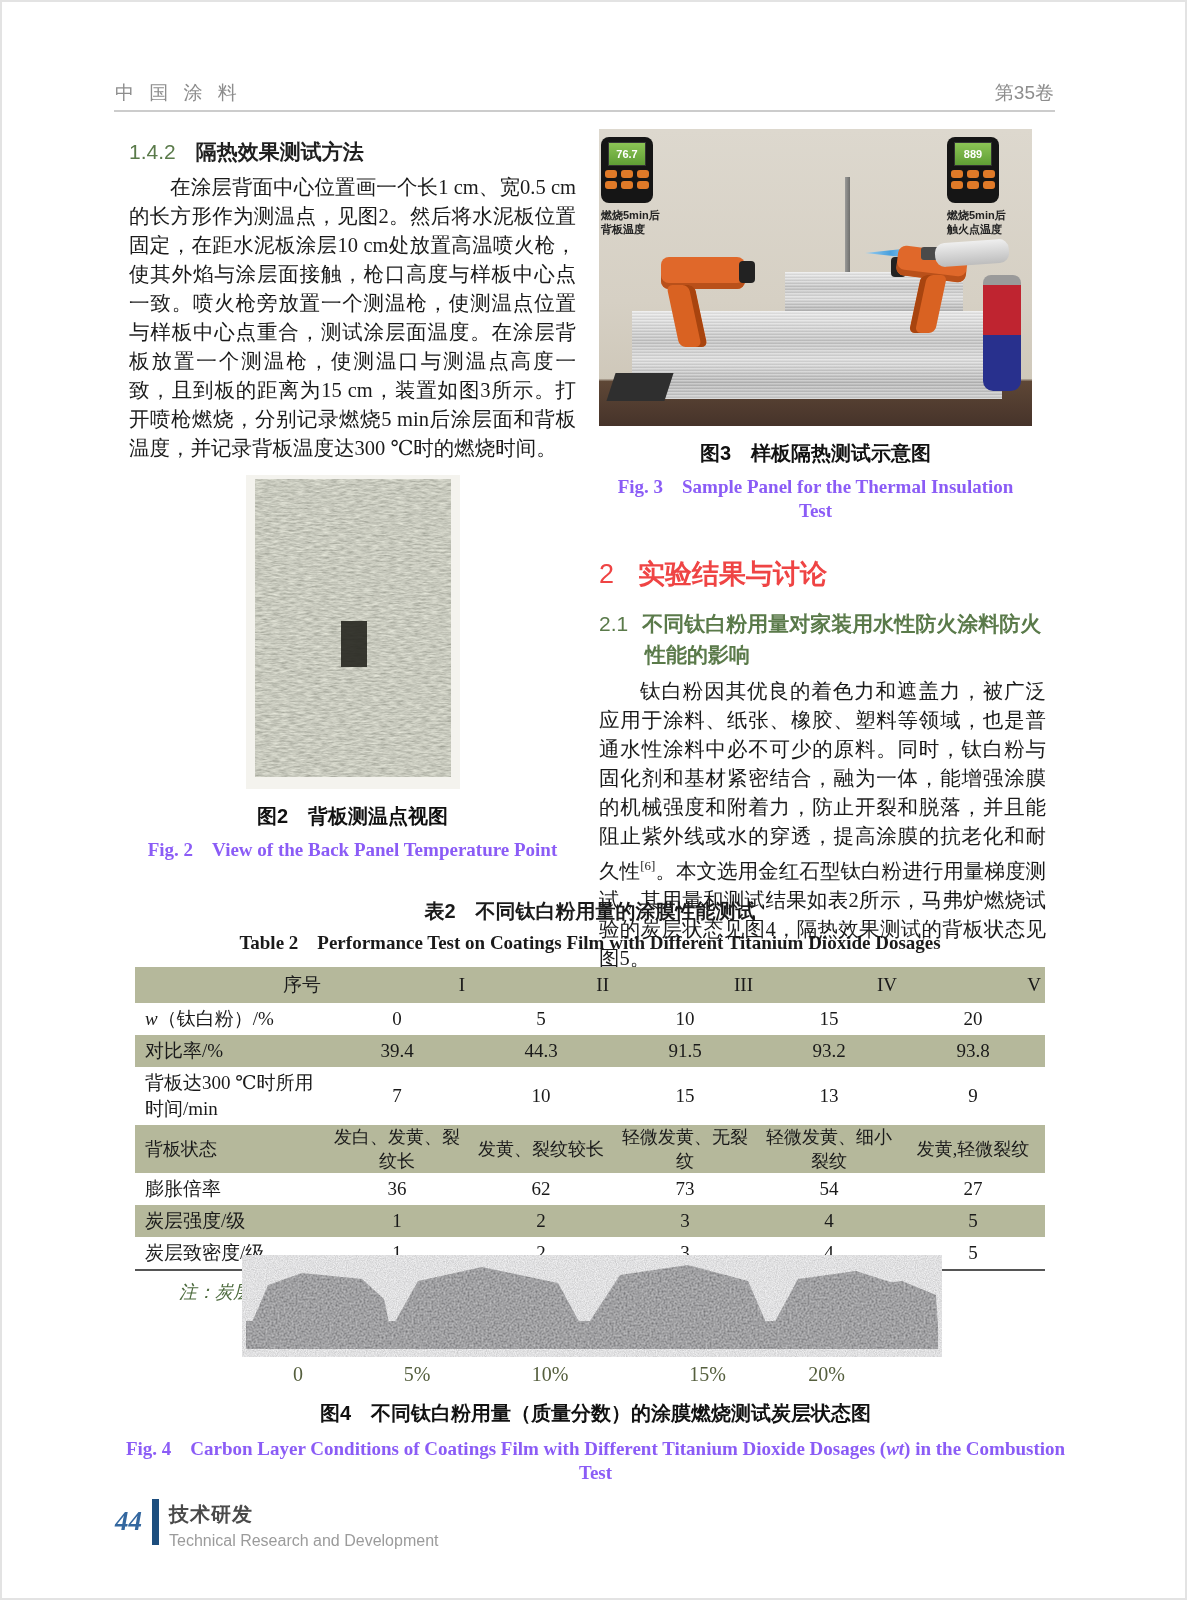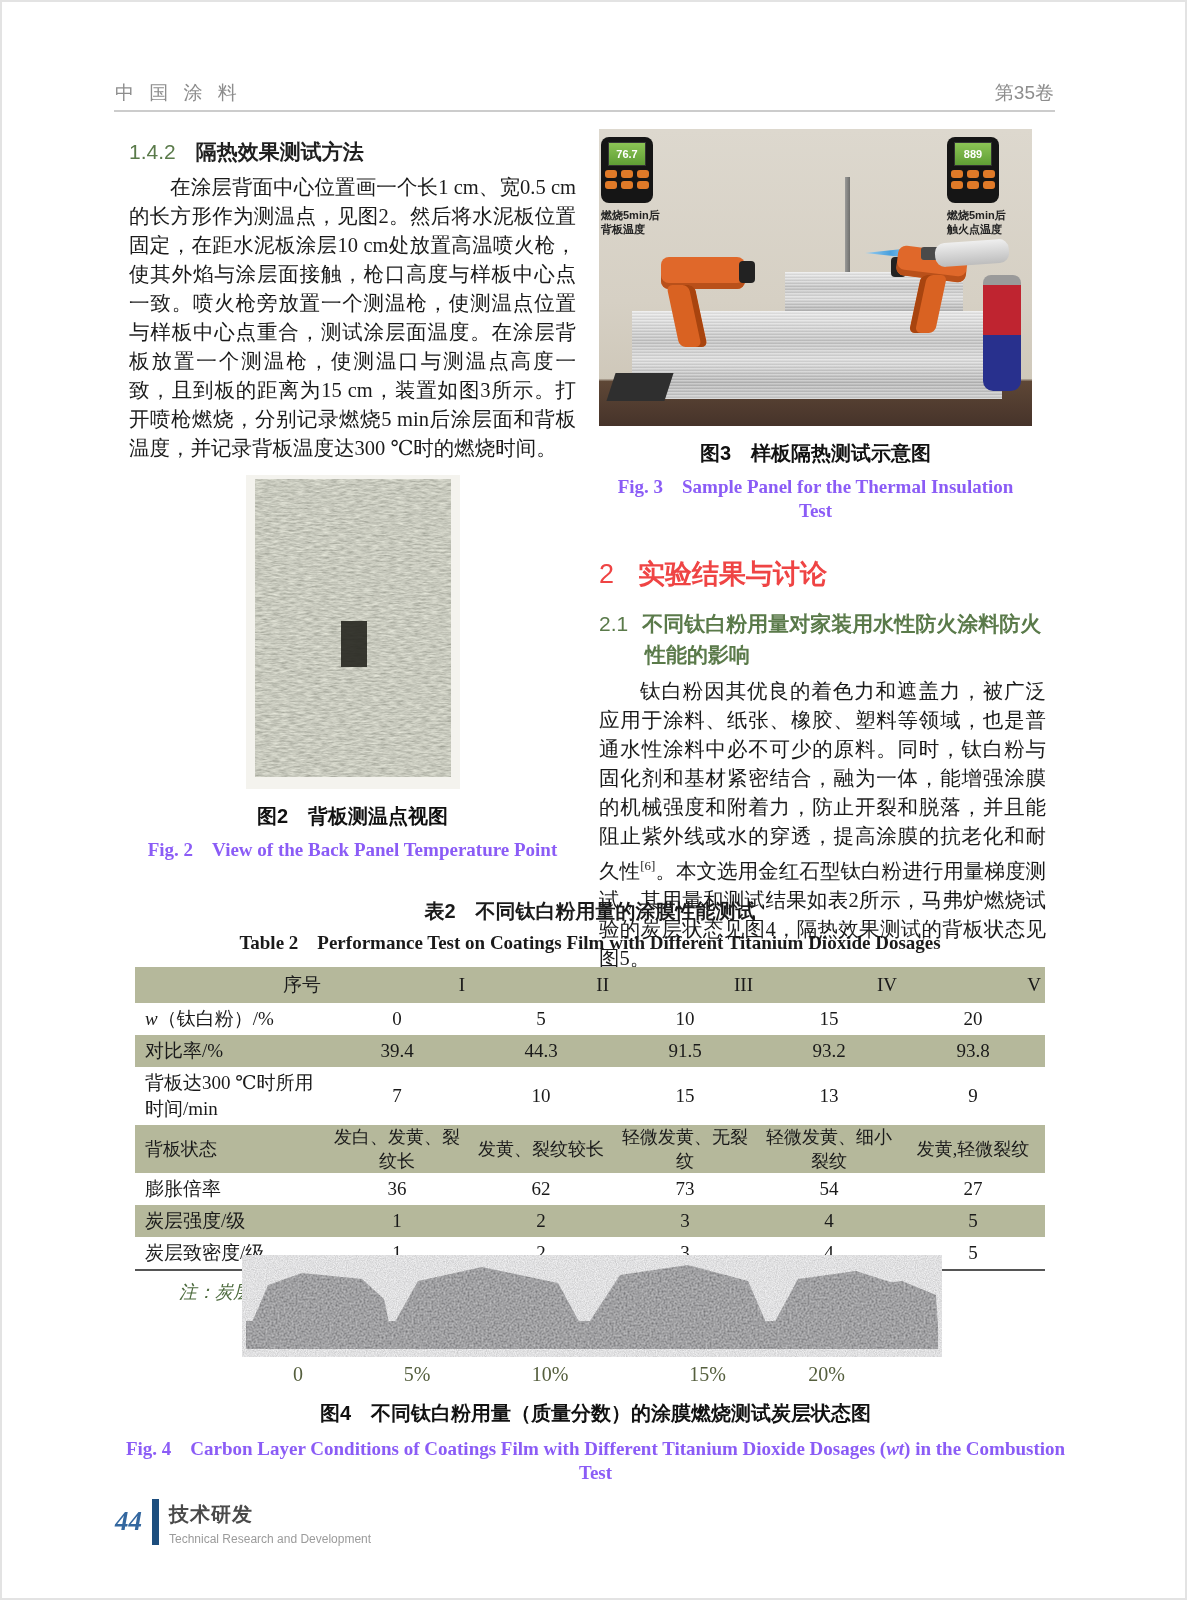--- a/index.html
+++ b/index.html
@@ -95,21 +95,21 @@
   .fig4-labels{position:relative;height:36px;margin-top:6px;}
   .fig4-labels span{position:absolute;transform:translateX(-50%);font-size:20px;color:#555f3e;}
   .fig4cap{position:absolute;left:120px;top:1398px;width:947px;text-align:center;}
   .fig4cap .figcap-en{margin-top:9px;}
 
   
   .footer{position:absolute;left:113px;top:1497px;display:flex;align-items:flex-start;}
   .pagenum{font-size:27px;font-style:italic;font-weight:700;color:#33679f;margin-top:7px;}
   .fbar{width:7px;height:46px;background:#1d4e7e;margin:0 10px;}
   .fsec-cn{font-family:"Liberation Sans",sans-serif;font-size:20px;color:#4a4a4a;font-weight:700;letter-spacing:1px;margin-top:2px;}
-  .fsec-en{font-family:"Liberation Sans",sans-serif;font-size:12px;color:#9b9b9b;margin-top:4px;}
+  .fsec-en{font-family:"Liberation Sans",sans-serif;font-size:16px;color:#9b9b9b;margin-top:4px;}
 </style>
 </head>
 <body>
 
 <div class="page">
 
   <div class="journal">中 国 涂 料</div>
   <div class="volume">第35卷</div>
   <div class="head-rule"></div>
 

